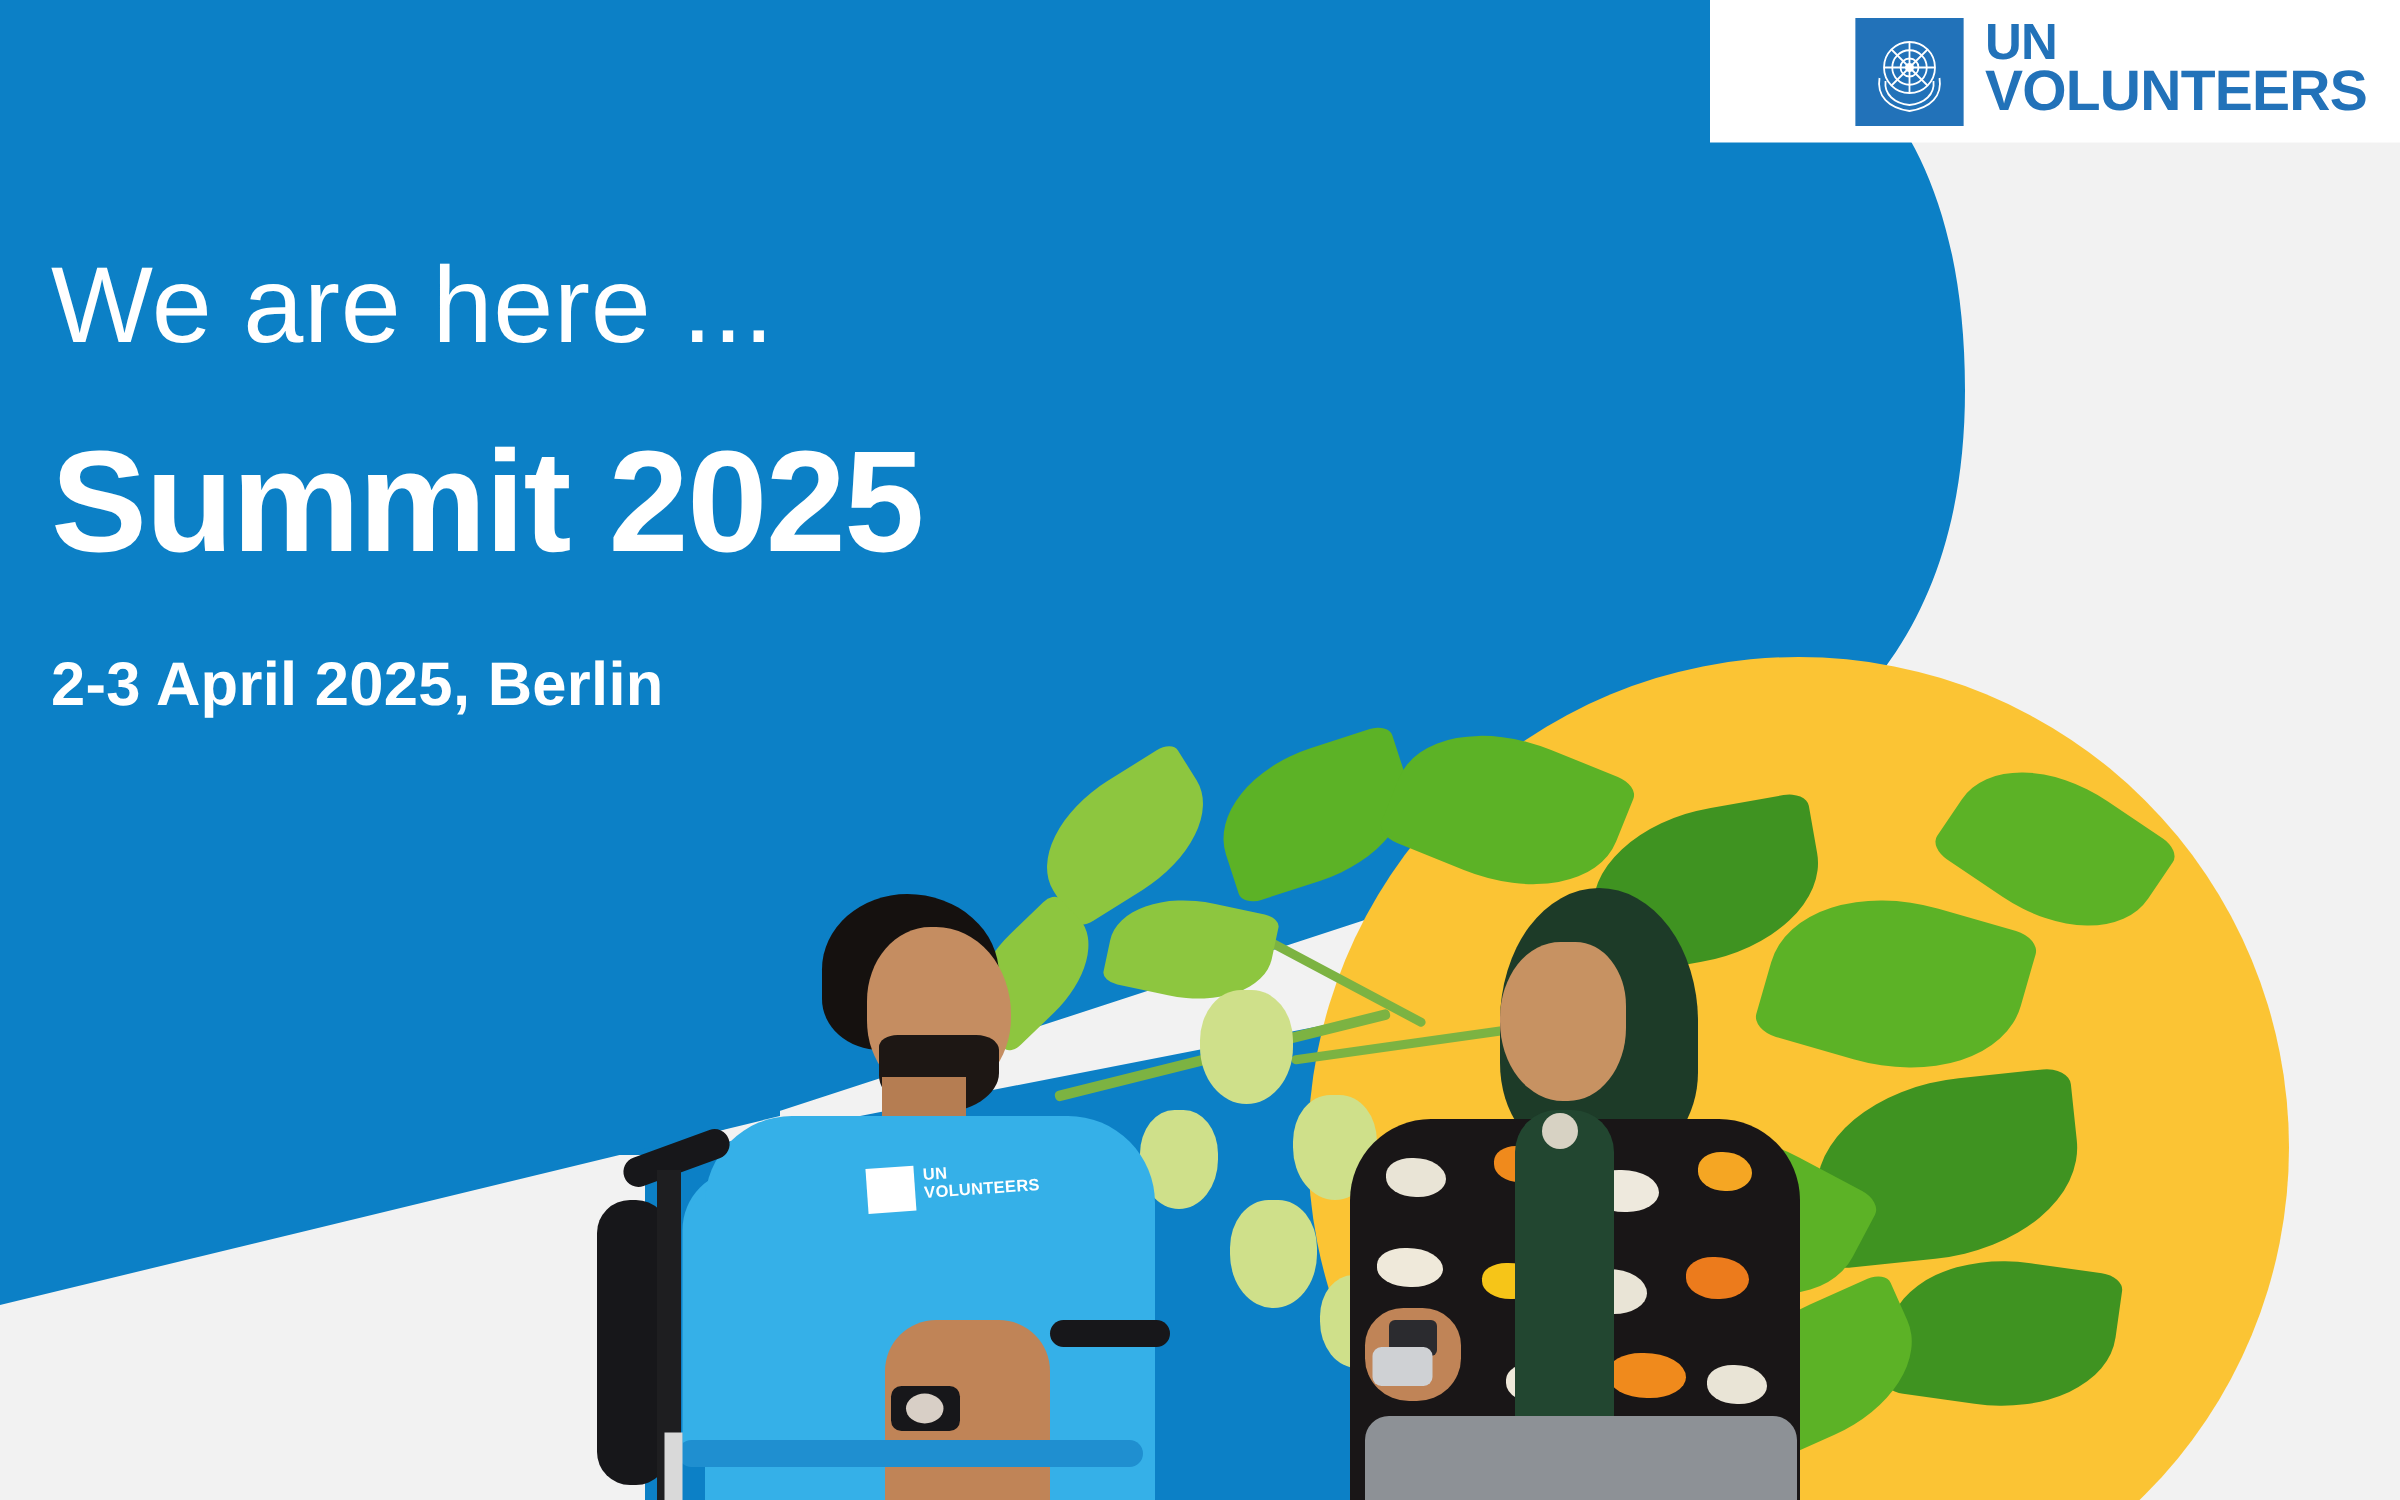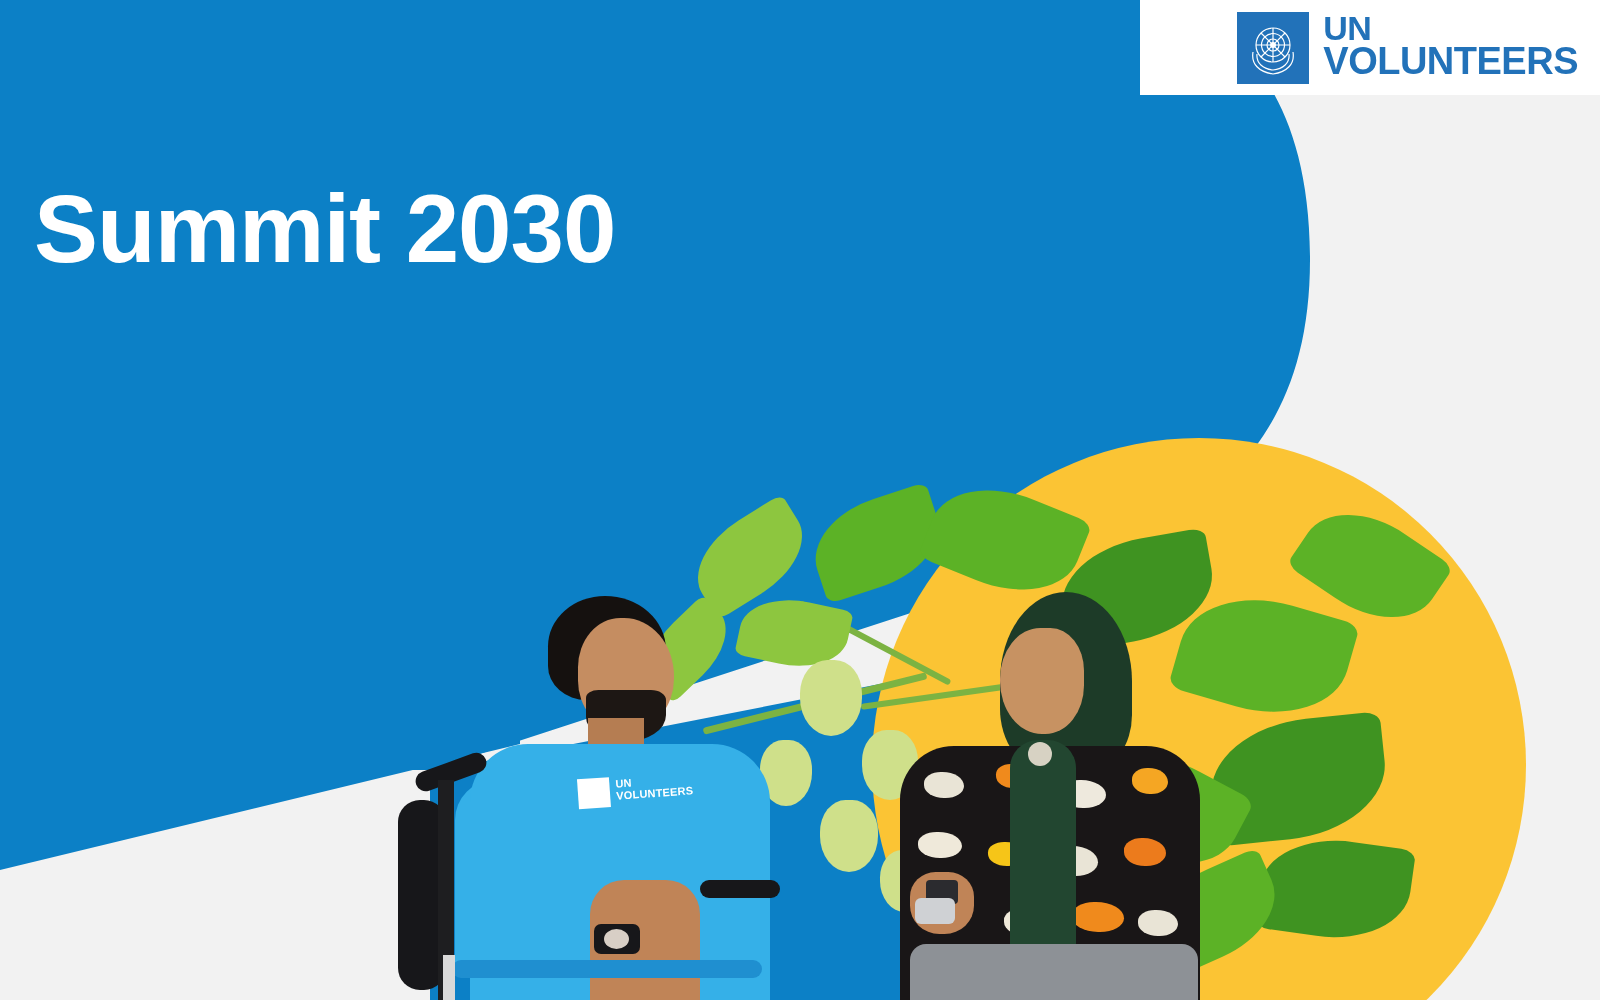--- a/index.html
+++ b/index.html
@@ -419,21 +419,23 @@
     </div>
     <div class="w-scarf"></div>
     <div class="w-pin"></div>
     <div class="w-hand"></div>
     <div class="w-phone"></div>
     <div class="w-watch"></div>
     <div class="w-pants"></div>
   </div>
 
   <div class="copy">
-    <div class="headline">Summit 2030</div>
+    <div class="eyebrow">We are here ...</div>
+    <div class="headline">Summit 2025</div>
+    <div class="dateline">2-3 April 2025, Berlin</div>
   </div>
 
   <div class="logo-band"></div>
   <div class="logo-wrap">
     <svg class="un-emblem" viewBox="0 0 72 72">
       <rect x="0" y="0" width="72" height="72" fill="#2272b9"></rect>
       <g fill="none" stroke="#ffffff" stroke-width="1.2">
         <circle cx="36" cy="33" r="17"></circle>
         <circle cx="36" cy="33" r="11.5"></circle>
         <circle cx="36" cy="33" r="6"></circle>

